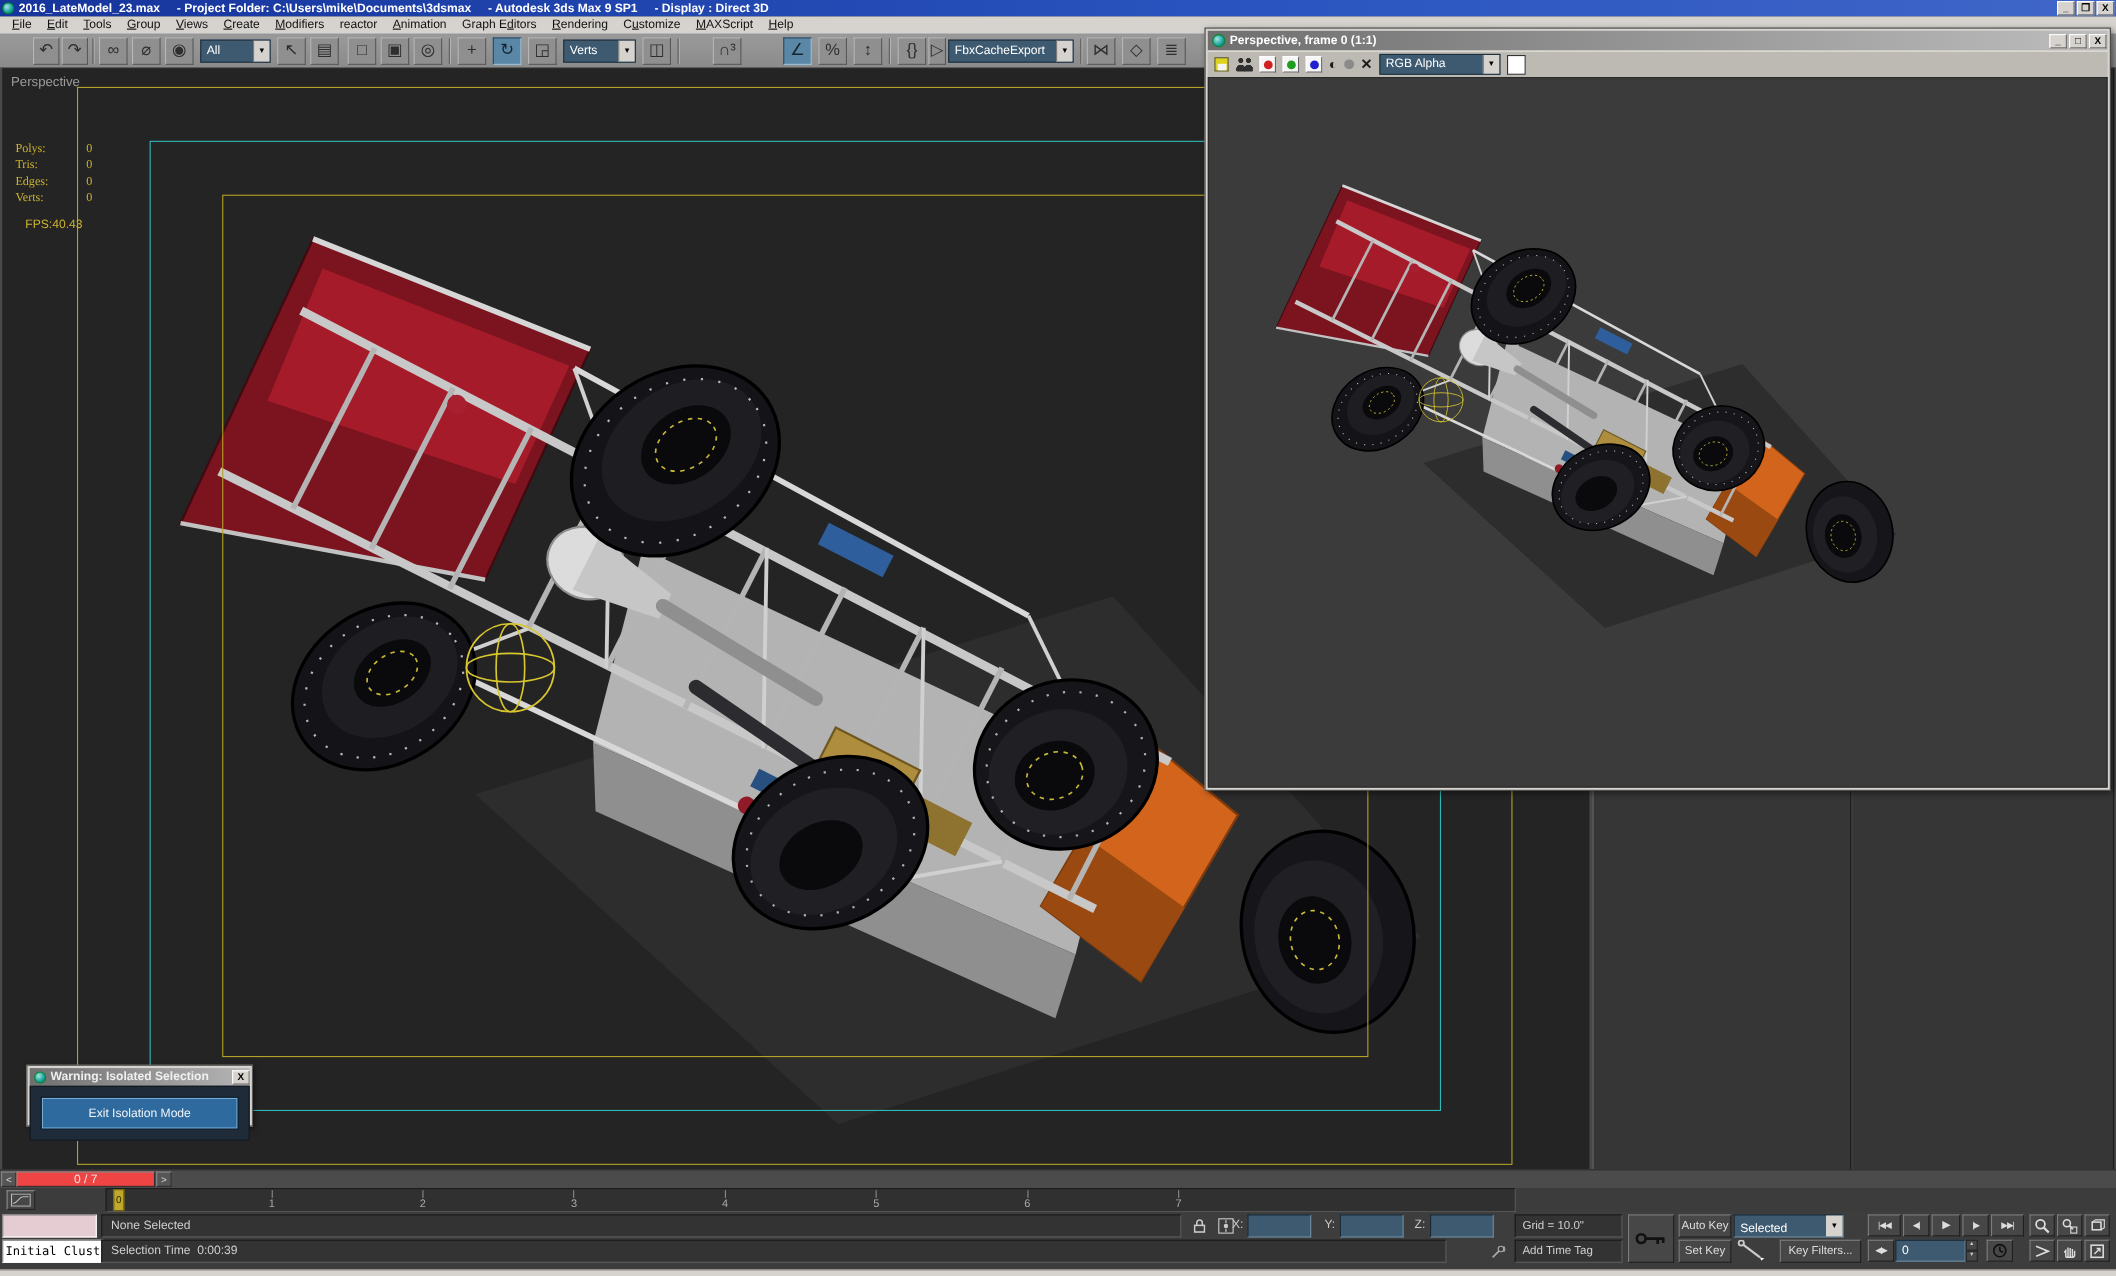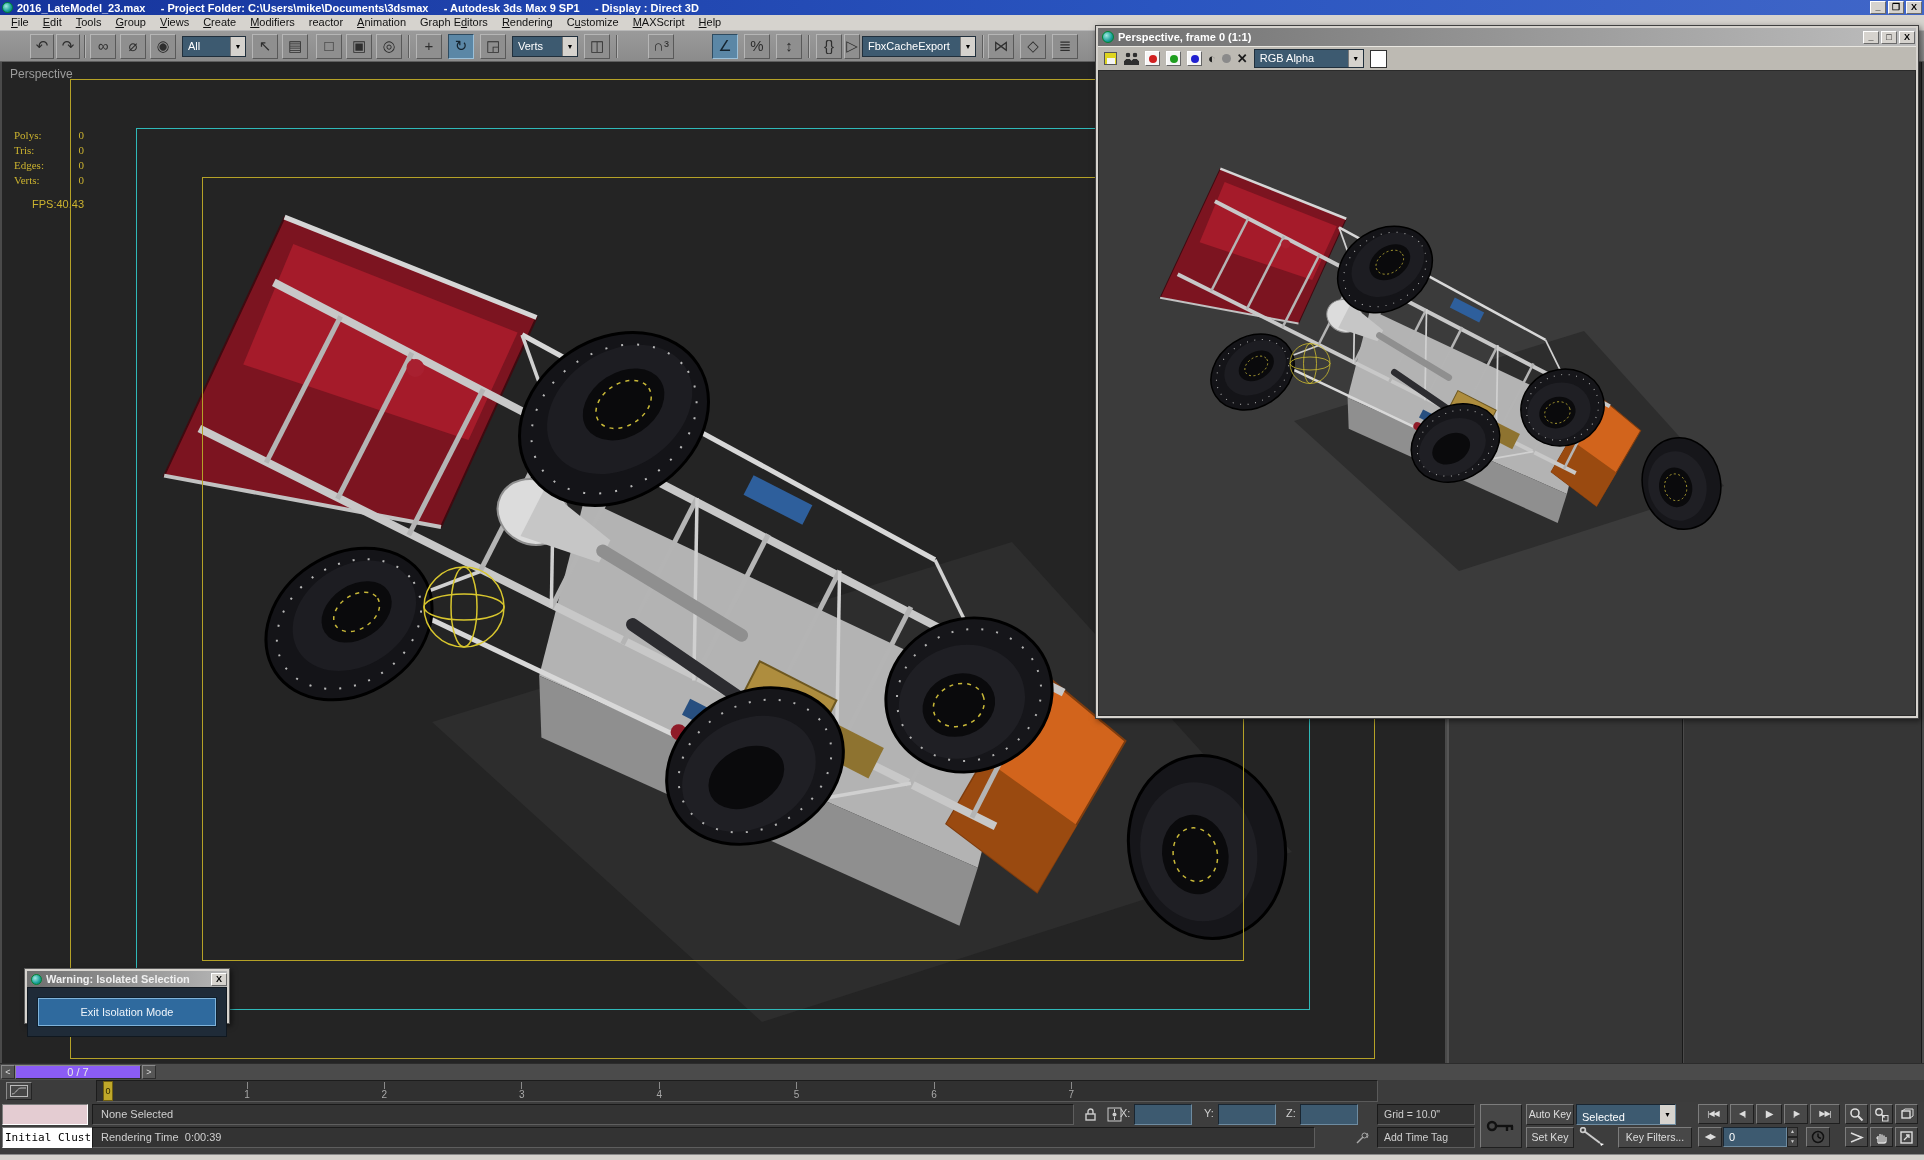--- a/index.html
+++ b/index.html
@@ -35,21 +35,21 @@
     border:1px solid #202f3c; color:#fff; }
   .tb-dd .dd-label { flex:1; padding:3px 0 0 5px; font-size:11px; white-space:nowrap; overflow:hidden; }
   .tb-dd .dd-btn { width:15px; background:#d6d3ce; border-left:1px solid #7a7a7a; color:#000;
     font-size:7px; display:flex; align-items:center; justify-content:center; }
 
   
   #viewport { position:absolute; left:2px; top:62px; width:1443px; height:1001px; background:#242424; }
   #vp-label { position:absolute; left:8px; top:5px; color:#9c9c9c; font-size:12px; }
   #vp-stats { position:absolute; left:12px; top:66px; }
   .stat-row { display:flex; justify-content:space-between; width:70px; color:#ccb32f; font-size:11px; line-height:15px;font-family:Liberation Serif, serif; }
-  #fps-row { position:absolute; left:12px; top:136px; display:flex; justify-content:flex-end; width:70px; color:#ccb32f; }
+  #fps-row { position:absolute; left:12px; top:136px; display:flex; justify-content:center; width:70px; color:#ccb32f; }
   .safe-frame { position:absolute; pointer-events:none; }
   #sf-outer { left:68px; top:17px; width:1305px; height:980px; border:1px solid #b5a227; }
   #sf-action { left:134px; top:66px; width:1174px; height:882px; border:1px solid #2fb9b9; }
   #sf-title { left:200px; top:115px; width:1042px; height:784px; border:1px solid #b5a227; }
   #car-canvas { position:absolute; left:0; top:0; }
 
   
   .right-panel { position:absolute; top:62px; height:1001px; background:#363636; }
   #rp-1 { left:1447px; width:236px; border-left:2px solid #555; border-right:1px solid #191919; }
   #rp-2 { left:1684px; width:238px; border-right:1px solid #191919; }
@@ -91,21 +91,21 @@
   #warn-title .app-icon{ width:11px; height:11px; }
   #warn-close { margin-left:auto; }
   #warn-body { height:50px; background:#1f2b38; border:1px solid #101820; display:flex; align-items:center; justify-content:center; }
   #warn-btn { width:178px; height:28px; background:#2f6a9e; border:1px solid #7fb3da; outline:1px solid #10202e;
     color:#eef4fa; font-size:11px; display:flex; align-items:center; justify-content:center; }
 
   
   #timeslider { position:absolute; left:0; top:1063px; width:1924px; height:17px; background:#4b4b4b; border-top:1px solid #2c2c2c; }
   .ts-arrow { position:absolute; top:1px; width:14px; height:14px; background:#565656; border:1px solid; border-color:#8a8a8a #2e2e2e #2e2e2e #8a8a8a;
     color:#ddd; font-size:9px; text-align:center; line-height:12px; }
-  #ts-val { position:absolute; left:15px; top:1px; width:126px; height:14px; background:#8b5cf6;
+  #ts-val { position:absolute; left:15px; top:1px; width:126px; height:14px; background:#ef4444;
     border:1px solid; border-color:#8a8a8a #2e2e2e #2e2e2e #8a8a8a; color:#e8e8e8; text-align:center; line-height:13px; }
   #trackbar { position:absolute; left:0; top:1080px; width:1924px; height:22px; background:#3c3c3c; }
   #tb-sunken { position:absolute; left:96px; top:0; width:1282px; height:22px; background:#303030;
     border:1px solid; border-color:#1c1c1c #5a5a5a #5a5a5a #1c1c1c; }
   .tick { position:absolute; top:0; width:20px; margin-left:-10px; text-align:center; color:#a9a9a9; font-size:10px; }
   .tick i { display:block; width:1px; height:7px; background:#8a8a8a; margin:1px auto 0; }
   .tick span { display:block; margin-top:0px; }
   #tb-marker { position:absolute; left:103px; top:1px; width:10px; height:20px; background:#bfa82a;
     border:1px solid #6f5e10; color:#2e2800; font-size:9px; text-align:center; line-height:18px; }
   #mce-icon { position:absolute; left:6px; top:2px; width:26px; height:18px; background:#464646;
@@ -438,21 +438,21 @@
           <span>7</span>
         </div>
       </div>
     <div id="tb-marker">0</div>
   </div>
 
   <div id="statusbar">
     <div class="sb" id="listener-pink"></div>
     <div class="sb" id="listener-white">Initial Clust</div>
     <div class="sb sunk" id="sel-status">None Selected</div>
-    <div class="sb sunk" id="prompt-line">Rendering Time  0:00:39</div>
+    <div class="sb sunk" id="prompt-line">Selection Time  0:00:39</div>
 
     <span class="mini-ic" style="left:1080px;top:2px">
       <svg class="icon" width="11" height="13" viewBox="0 0 11 13">
           <rect x="1" y="6" width="9" height="6" fill="none" stroke="#ccc" stroke-width="1.4"></rect>
           <path d="M3 6 V3.5 A2.5 2.5 0 0 1 8 3.5 V6" fill="none" stroke="#ccc" stroke-width="1.4"></path>
         </svg>
     </span>
     <span class="mini-ic" style="left:1104px;top:2px">
       <svg class="icon" width="15" height="15" viewBox="0 0 15 15">
           <rect x="1" y="1" width="13" height="13" fill="none" stroke="#ccc"></rect>

